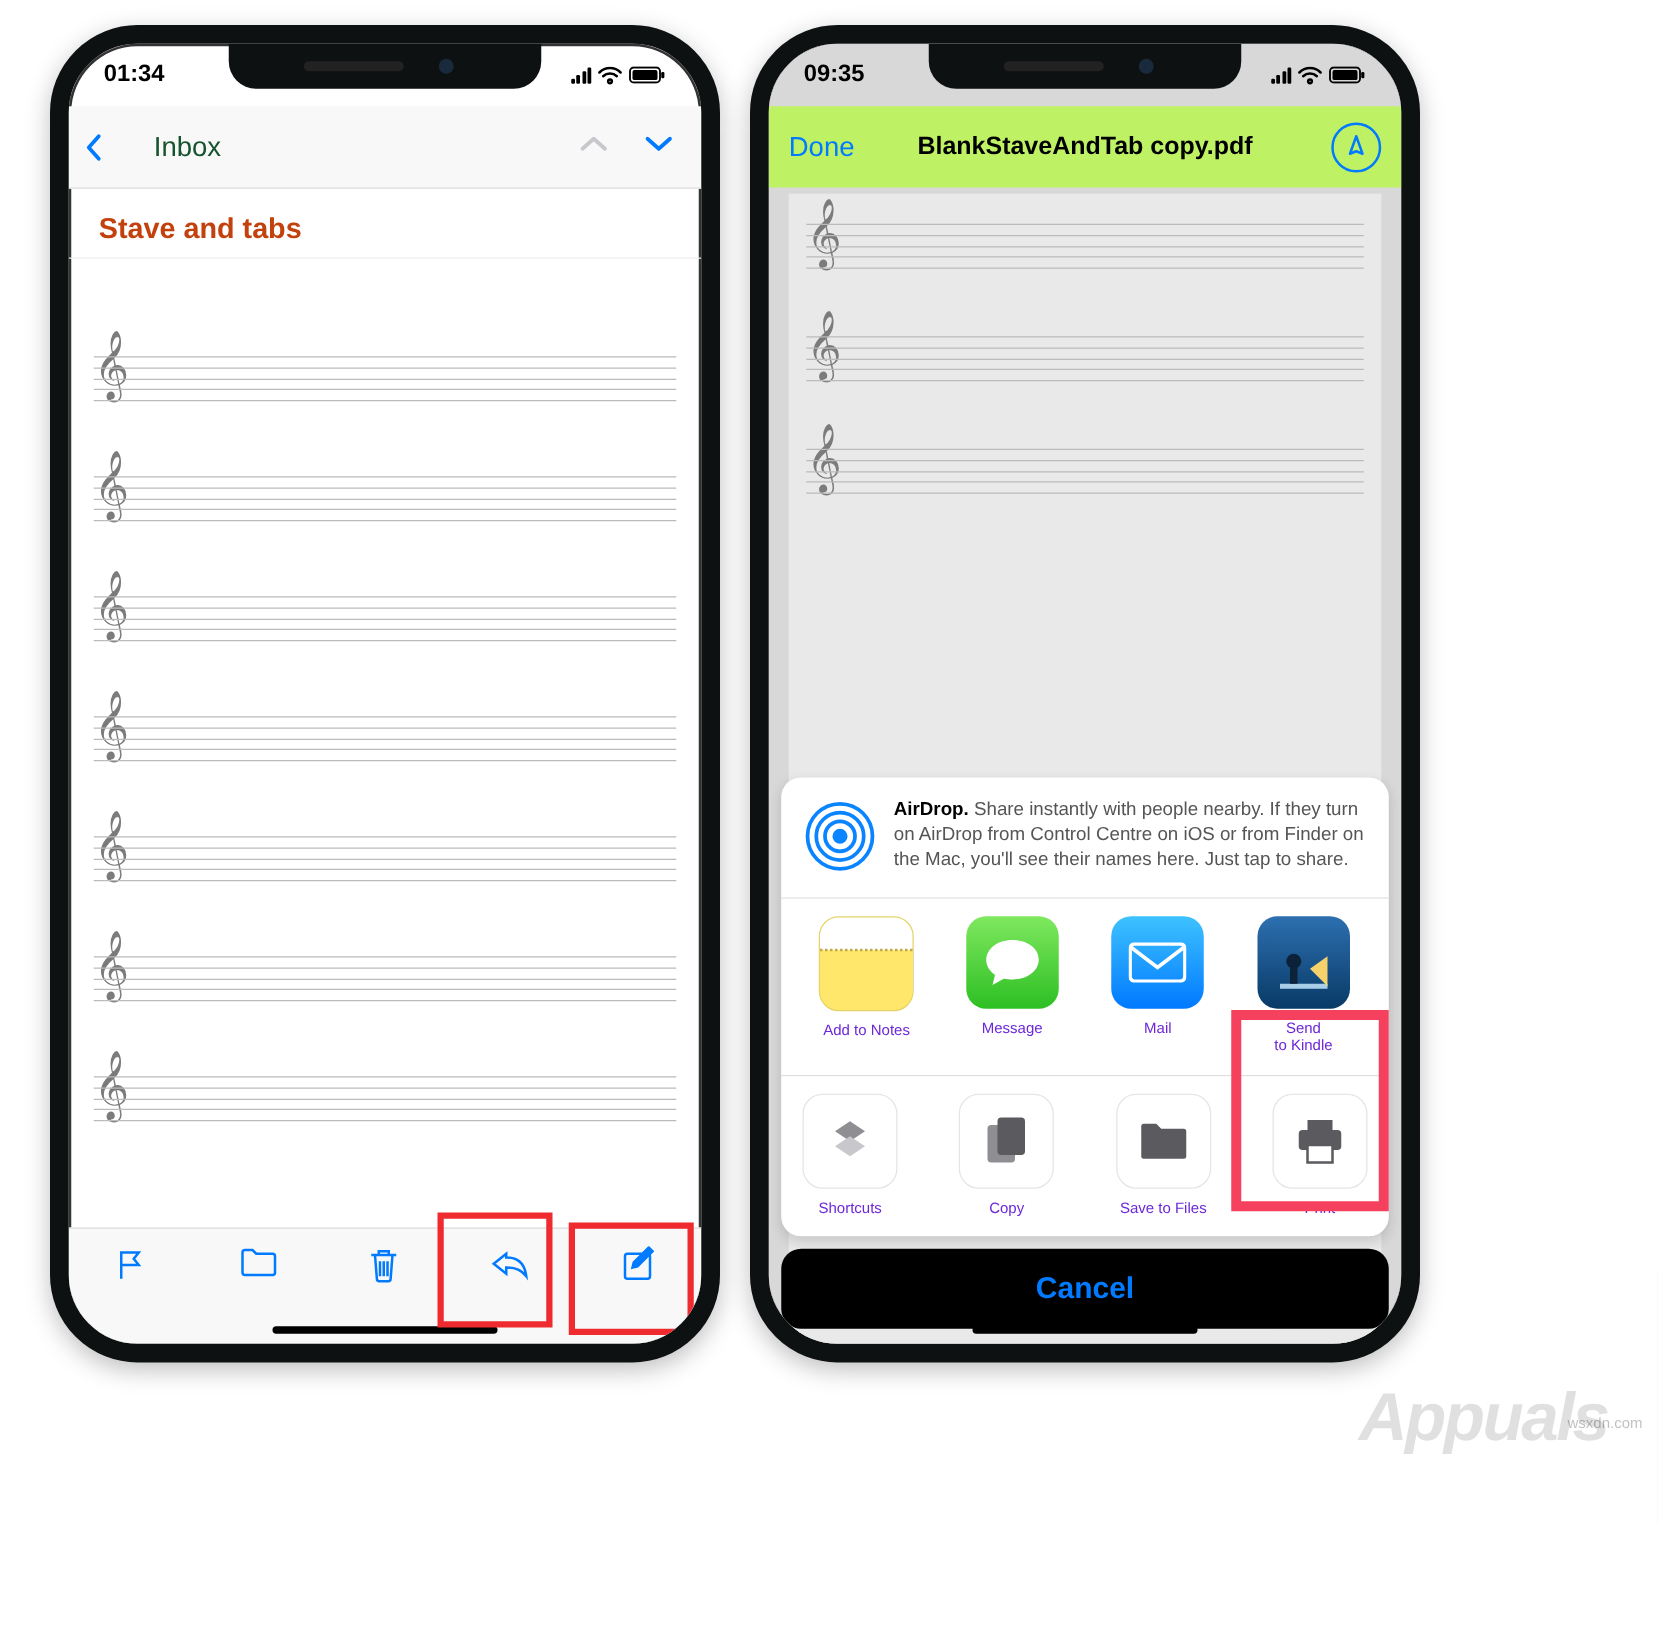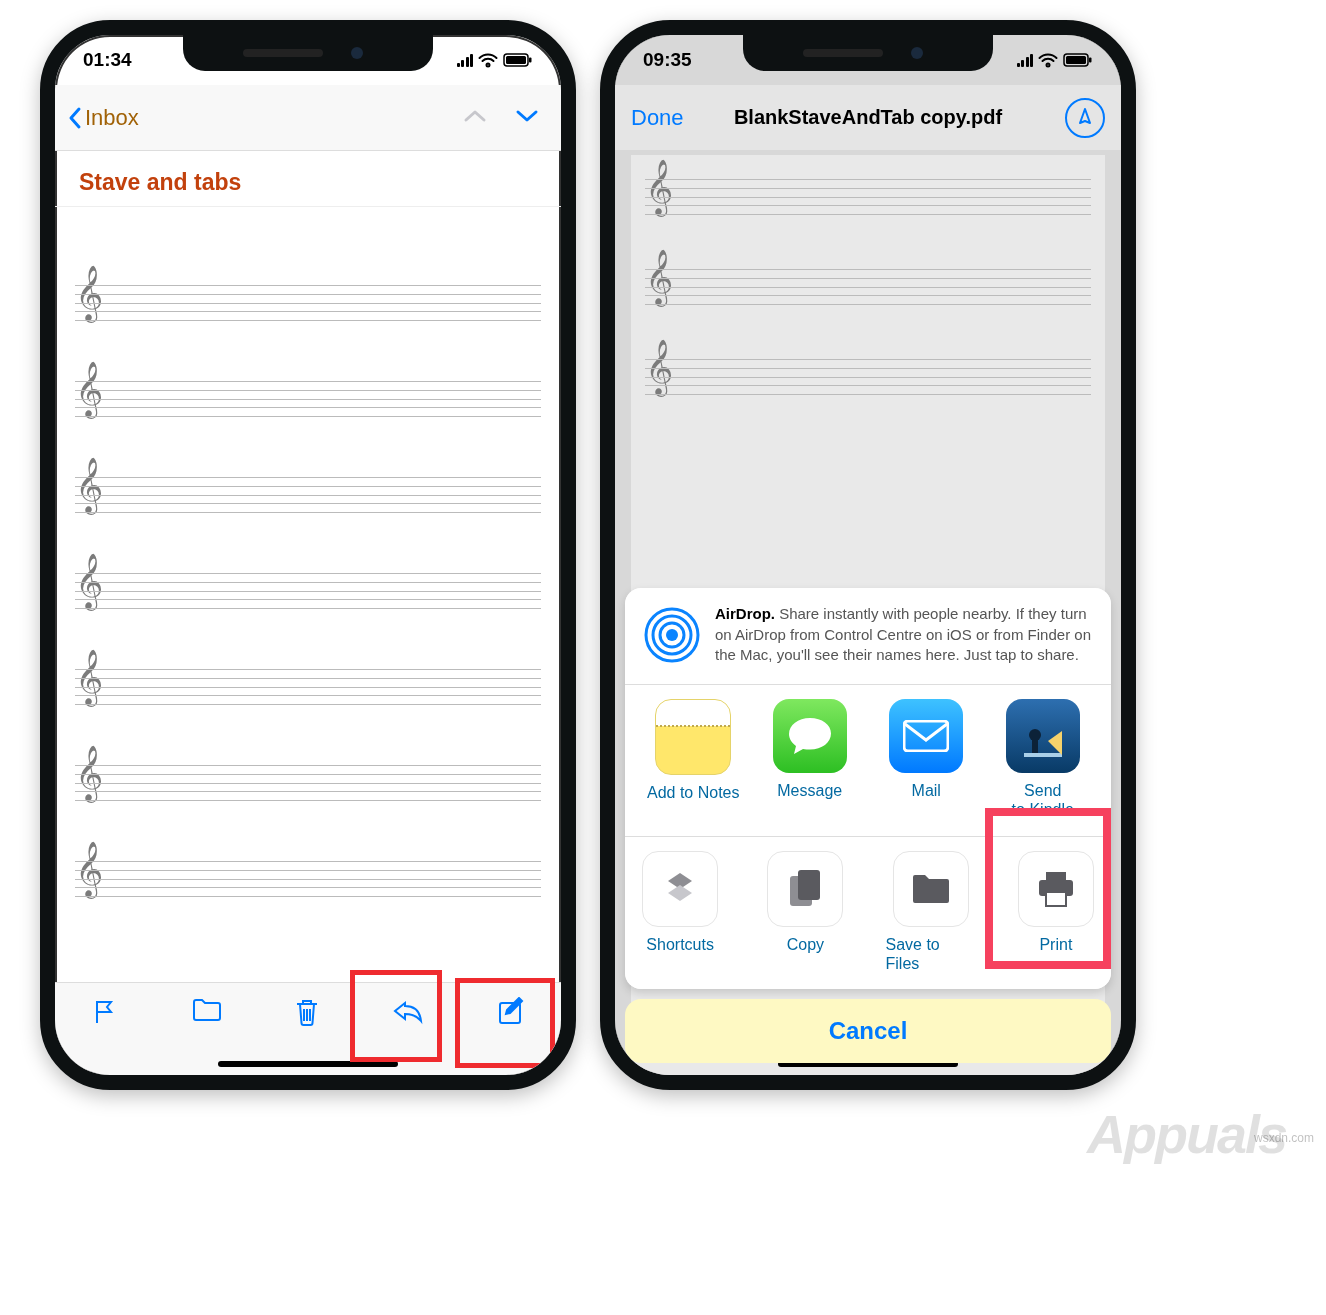--- a/index.html
+++ b/index.html
@@ -110,22 +110,23 @@
     height: 65px;
     background: #f8f8f8;
     border-bottom: 1px solid #ddd;
     display: flex;
     align-items: center;
     padding: 0 12px;
   }
   .nav-back {
     display: flex;
     align-items: center;
-    color: #a16207;
+    color: #14532d;
     font-size: 22px;
+    gap: 38px;
   }
   .nav-back svg { margin-right: 2px; }
   .nav-arrows {
     margin-left: auto;
     display: flex;
     gap: 28px;
     padding-right: 10px;
   }
   .nav-arrows .arrow-up svg path { stroke:#c7c7cc; }
   .nav-arrows .arrow-down svg path { stroke:#007aff; }
@@ -230,21 +231,21 @@
     position: absolute;
     top: 50px;
     left: 0;
     right: 0;
     height: 65px;
     display: flex;
     align-items: center;
     padding: 0 16px;
     color: #007aff;
     font-size: 22px;
-    background: #e5e5e5;
+    background: #bef264;
   }
   .nav-title-r {
     position: absolute;
     left: 50%;
     transform: translateX(-50%);
     color: #000;
     font-size: 20px;
     font-weight: 600;
     white-space: nowrap;
   }
@@ -305,22 +306,22 @@
     padding: 14px 10px 16px;
     background: #fff;
     border-bottom: 1px solid #ddd;
   }
   .action-row { border-bottom: none; gap: 35px; }
   .cell {
     width: 25%;
     display: flex;
     flex-direction: column;
     align-items: center;
-    font-size: 16px;
-    color: #0369a1;
+    font-size: 12px;
+    color: #6d28d9;
     text-align: left;
     line-height: 1.2;
   }
   .cell .icon-box, .cell .action-box {
     width: 74px;
     height: 74px;
     border-radius: 16px;
     margin-bottom: 8px;
     display: flex;
     align-items: center;
@@ -350,21 +351,21 @@
     background: linear-gradient(#2d6fb0,#083a66);
     display:flex;align-items:center;justify-content:center;
     color:#fff;
   }
   .action-box {
     background: #fff;
     border: 1px solid #e5e5e5;
   }
   .cancel-card {
     margin-top: 10px;
-    background: #fef9c3;
+    background: #000000;
     border-radius: 16px;
     height: 64px;
     display: flex;
     align-items: center;
     justify-content: center;
     color: #007aff;
     font-size: 24px;
     font-weight: 600;
   }
   

